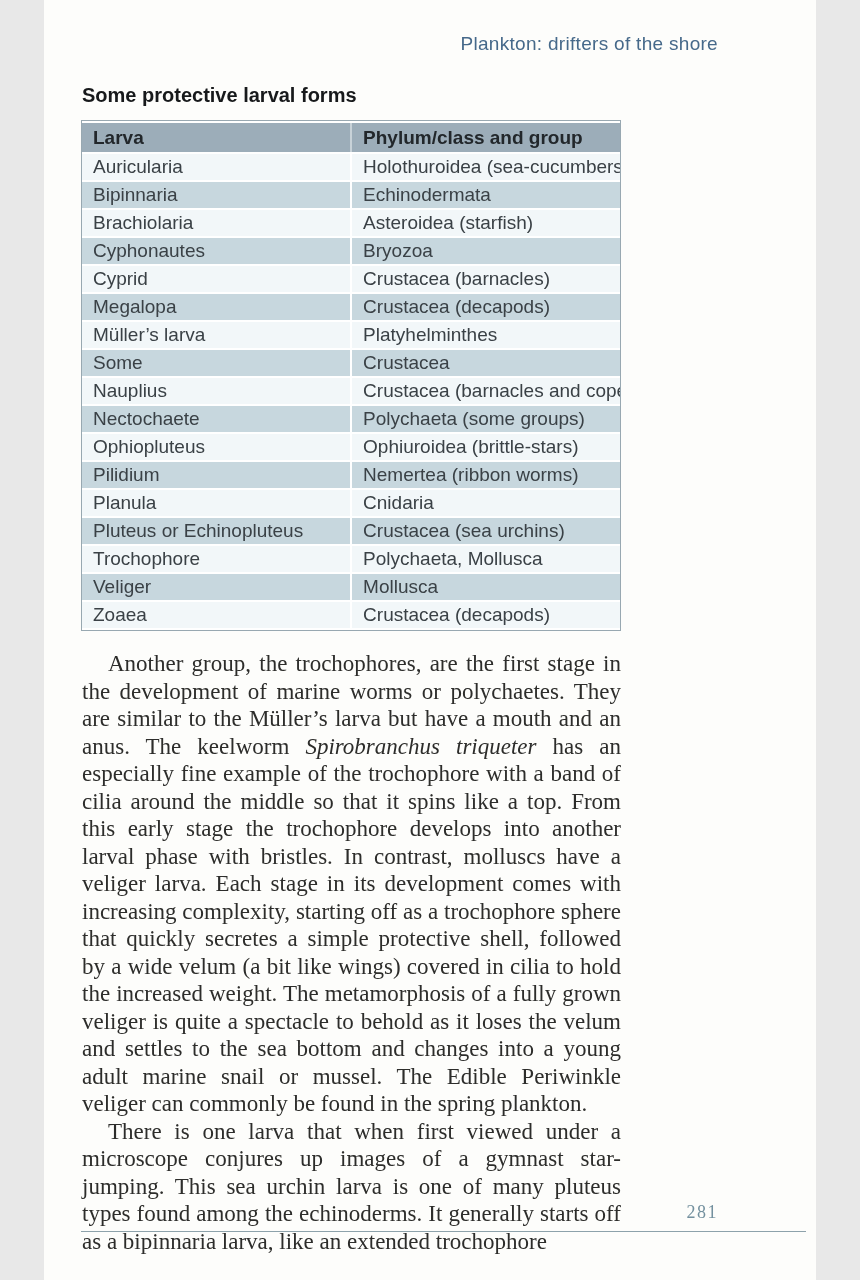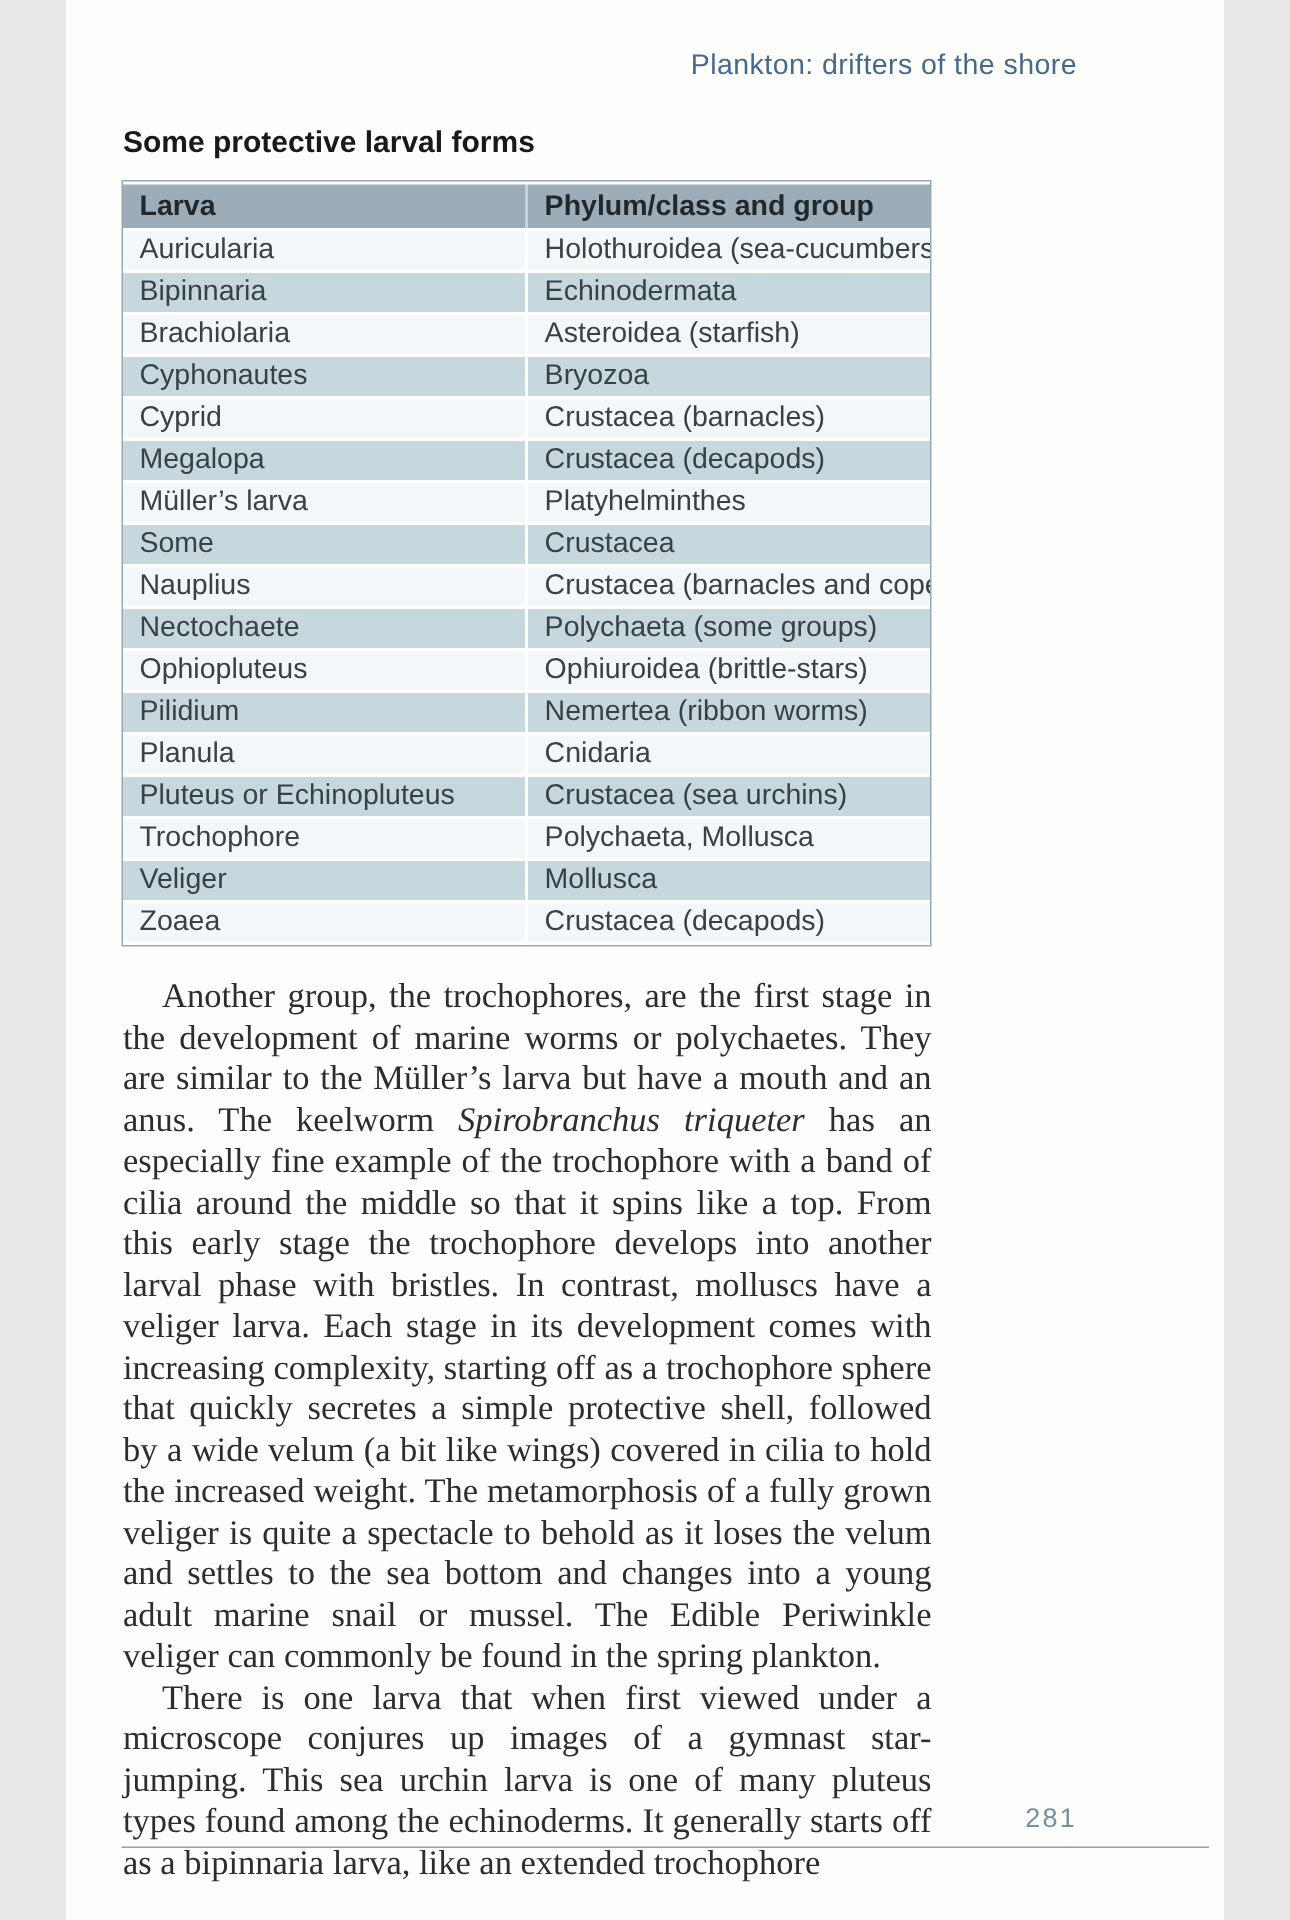--- a/index.html
+++ b/index.html
@@ -91,21 +91,21 @@
     left: 37px;
     width: 725px;
     height: 1px;
     background: var(--rule-color, #8da2ab);
   }
 
   .page-number {
     position: absolute;
     top: 1202px;
     right: 98px;
-    font-family: Liberation Sans, sans-serif;
+    font-family: Liberation Serif, serif;
     font-size: 18px;
     font-weight: 400;
     letter-spacing: 1.5px;
     color: var(--folio-color, #73909e);
   }
 </style>
 </head>
 <body>
 
 <div class="page">

